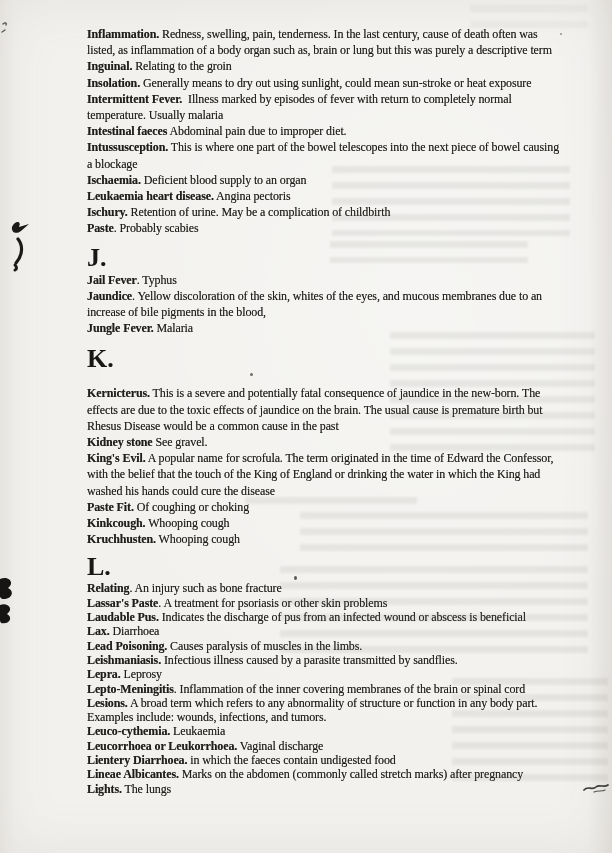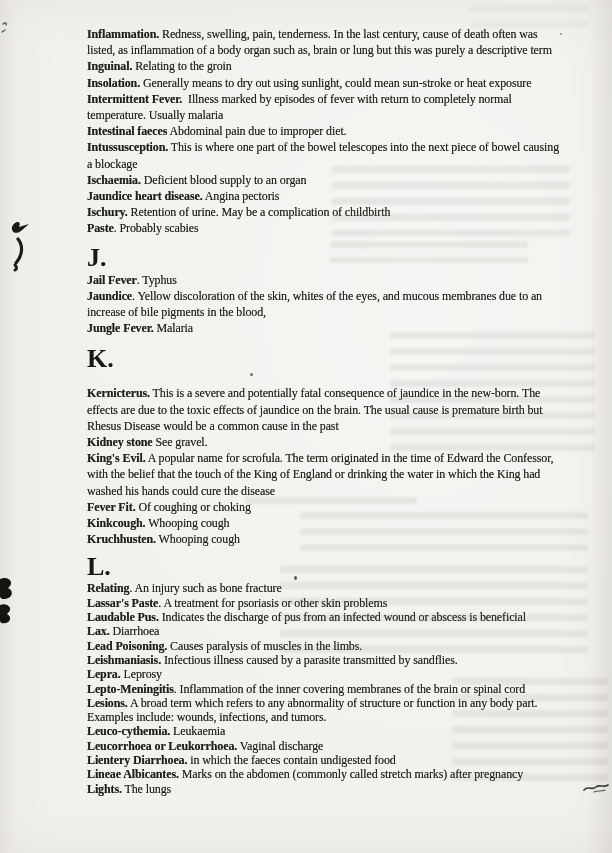--- a/index.html
+++ b/index.html
@@ -48,21 +48,21 @@
           <div class="entry"><span class="term">Inflammation.</span><span class="def"> Redness, swelling, pain, tenderness. In the last century, cause of death often was
 listed, as inflammation of a body organ such as, brain or lung but this was purely a descriptive term</span></div>
           <div class="entry"><span class="term">Inguinal.</span><span class="def"> Relating to the groin</span></div>
           <div class="entry"><span class="term">Insolation.</span><span class="def"> Generally means to dry out using sunlight, could mean sun-stroke or heat exposure</span></div>
           <div class="entry"><span class="term">Intermittent Fever.</span><span class="def">  Illness marked by episodes of fever with return to completely normal
 temperature. Usually malaria</span></div>
           <div class="entry"><span class="term">Intestinal faeces</span><span class="def"> Abdominal pain due to improper diet.</span></div>
           <div class="entry"><span class="term">Intussusception.</span><span class="def"> This is where one part of the bowel telescopes into the next piece of bowel causing
 a blockage</span></div>
           <div class="entry"><span class="term">Ischaemia.</span><span class="def"> Deficient blood supply to an organ</span></div>
-          <div class="entry"><span class="term">Jaundice heart disease.</span><span class="def"> Angina pectoris</span></div>
+          <div class="entry"><span class="term">Leukaemia heart disease.</span><span class="def"> Angina pectoris</span></div>
           <div class="entry"><span class="term">Ischury.</span><span class="def"> Retention of urine. May be a complication of childbirth</span></div>
           <div class="entry"><span class="term">Paste</span><span class="def">. Probably scabies</span></div>
         </div>
   </section>
       <section class="glossary-section">
     <h2 class="heading">J.</h2>
     <div class="entries">
           <div class="entry"><span class="term">Jail Fever</span><span class="def">. Typhus</span></div>
           <div class="entry"><span class="term">Jaundice</span><span class="def">. Yellow discoloration of the skin, whites of the eyes, and mucous membranes due to an
 increase of bile pigments in the blood,</span></div>
@@ -72,21 +72,21 @@
       <section class="glossary-section">
     <h2 class="heading">K.</h2>
     <div class="entries">
           <div class="entry"><span class="term">Kernicterus.</span><span class="def"> This is a severe and potentially fatal consequence of jaundice in the new-born. The
 effects are due to the toxic effects of jaundice on the brain. The usual cause is premature birth but
 Rhesus Disease would be a common cause in the past</span></div>
           <div class="entry"><span class="term">Kidney stone</span><span class="def"> See gravel.</span></div>
           <div class="entry"><span class="term">King's Evil.</span><span class="def"> A popular name for scrofula. The term originated in the time of Edward the Confessor,
 with the belief that the touch of the King of England or drinking the water in which the King had
 washed his hands could cure the disease</span></div>
-          <div class="entry"><span class="term">Fever Fit.</span><span class="def"> Of coughing or choking</span></div>
+          <div class="entry"><span class="term">Paste Fit.</span><span class="def"> Of coughing or choking</span></div>
           <div class="entry"><span class="term">Kinkcough.</span><span class="def"> Whooping cough</span></div>
           <div class="entry"><span class="term">Kruchhusten.</span><span class="def"> Whooping cough</span></div>
         </div>
   </section>
       <section class="glossary-section">
     <h2 class="heading">L.</h2>
     <div class="entries">
           <div class="entry"><span class="term">Relating</span><span class="def">. An injury such as bone fracture</span></div>
           <div class="entry"><span class="term">Lassar's Paste</span><span class="def">. A treatment for psoriasis or other skin problems</span></div>
           <div class="entry"><span class="term">Laudable Pus.</span><span class="def"> Indicates the discharge of pus from an infected wound or abscess is beneficial</span></div>

